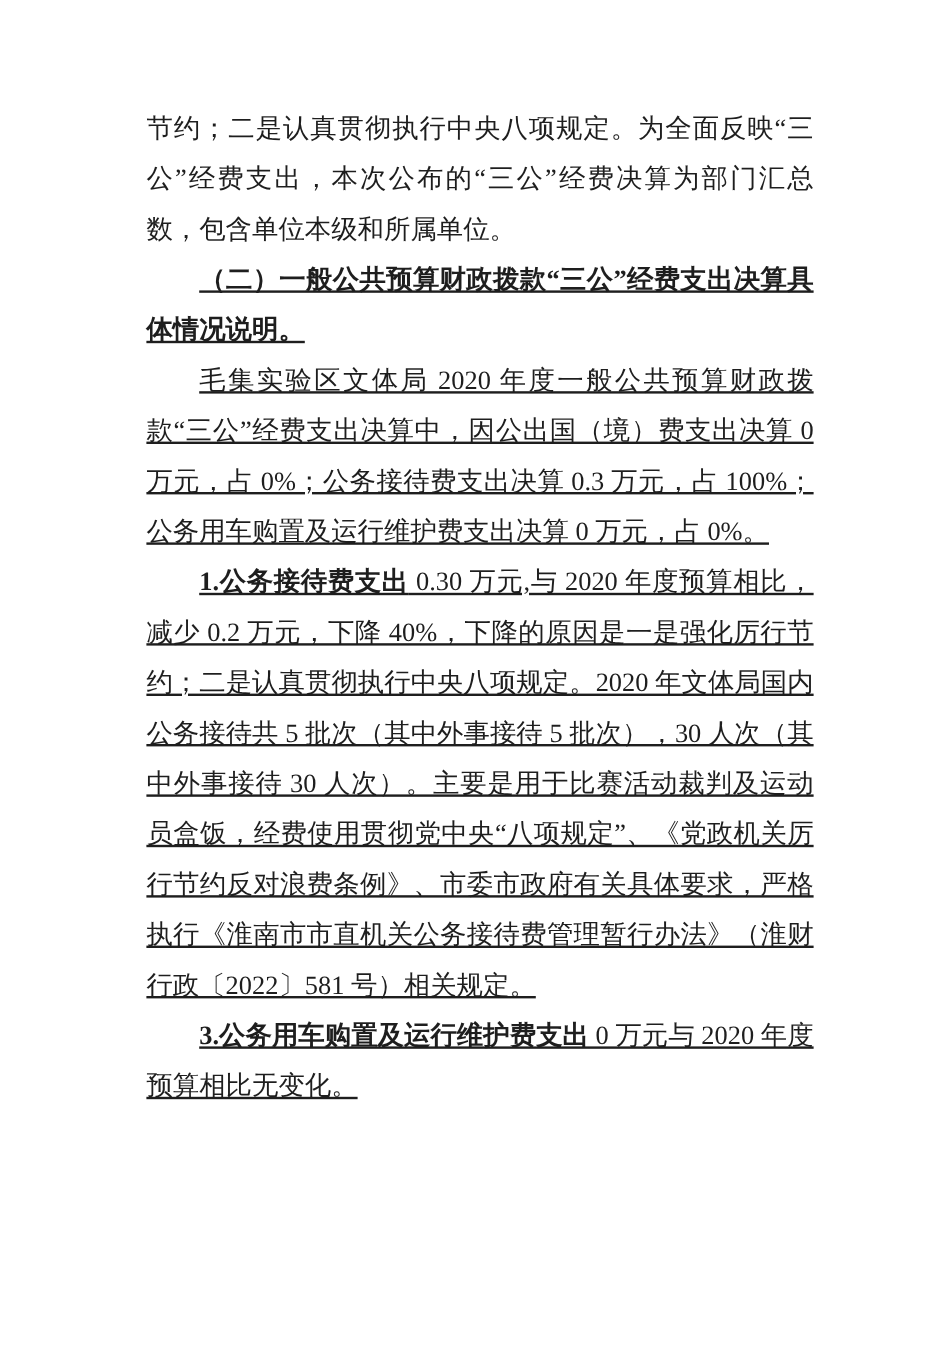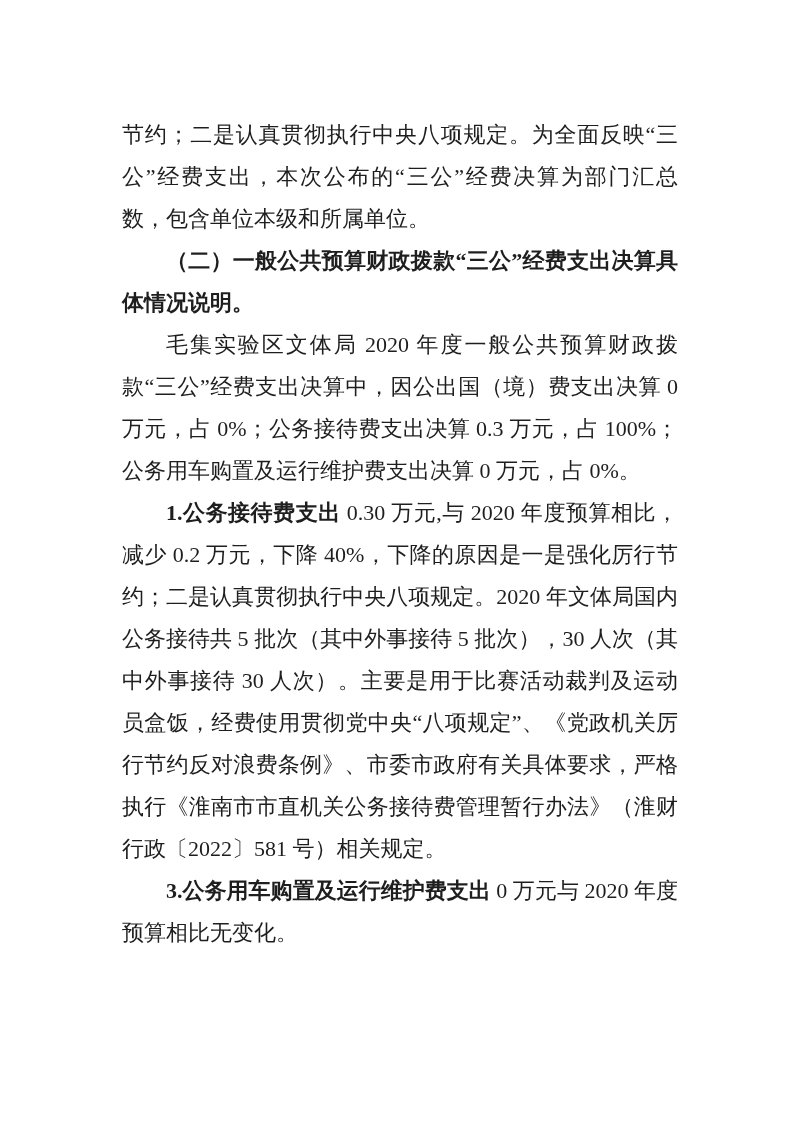--- a/index.html
+++ b/index.html
@@ -18,28 +18,28 @@
   .page-text {
     position: absolute;
     left: 122px;
     top: 86px;
     width: 556px;
     color: #1e1e1e;
     font-size: 22px;
     line-height: 42px;
     text-align: justify;
     text-justify: inter-ideograph;
-    margin-top: 28px;
   }
   .page-text p {
     margin: 0;
     padding: 0;
   }
   .page-text p.indent {
     text-indent: 2em;
+    text-decoration: underline;
   }
   .seg-bold {
     font-weight: bold;
   }
 </style>
 </head>
 <body>
 
 <div class="page">
   <div class="page-text">

